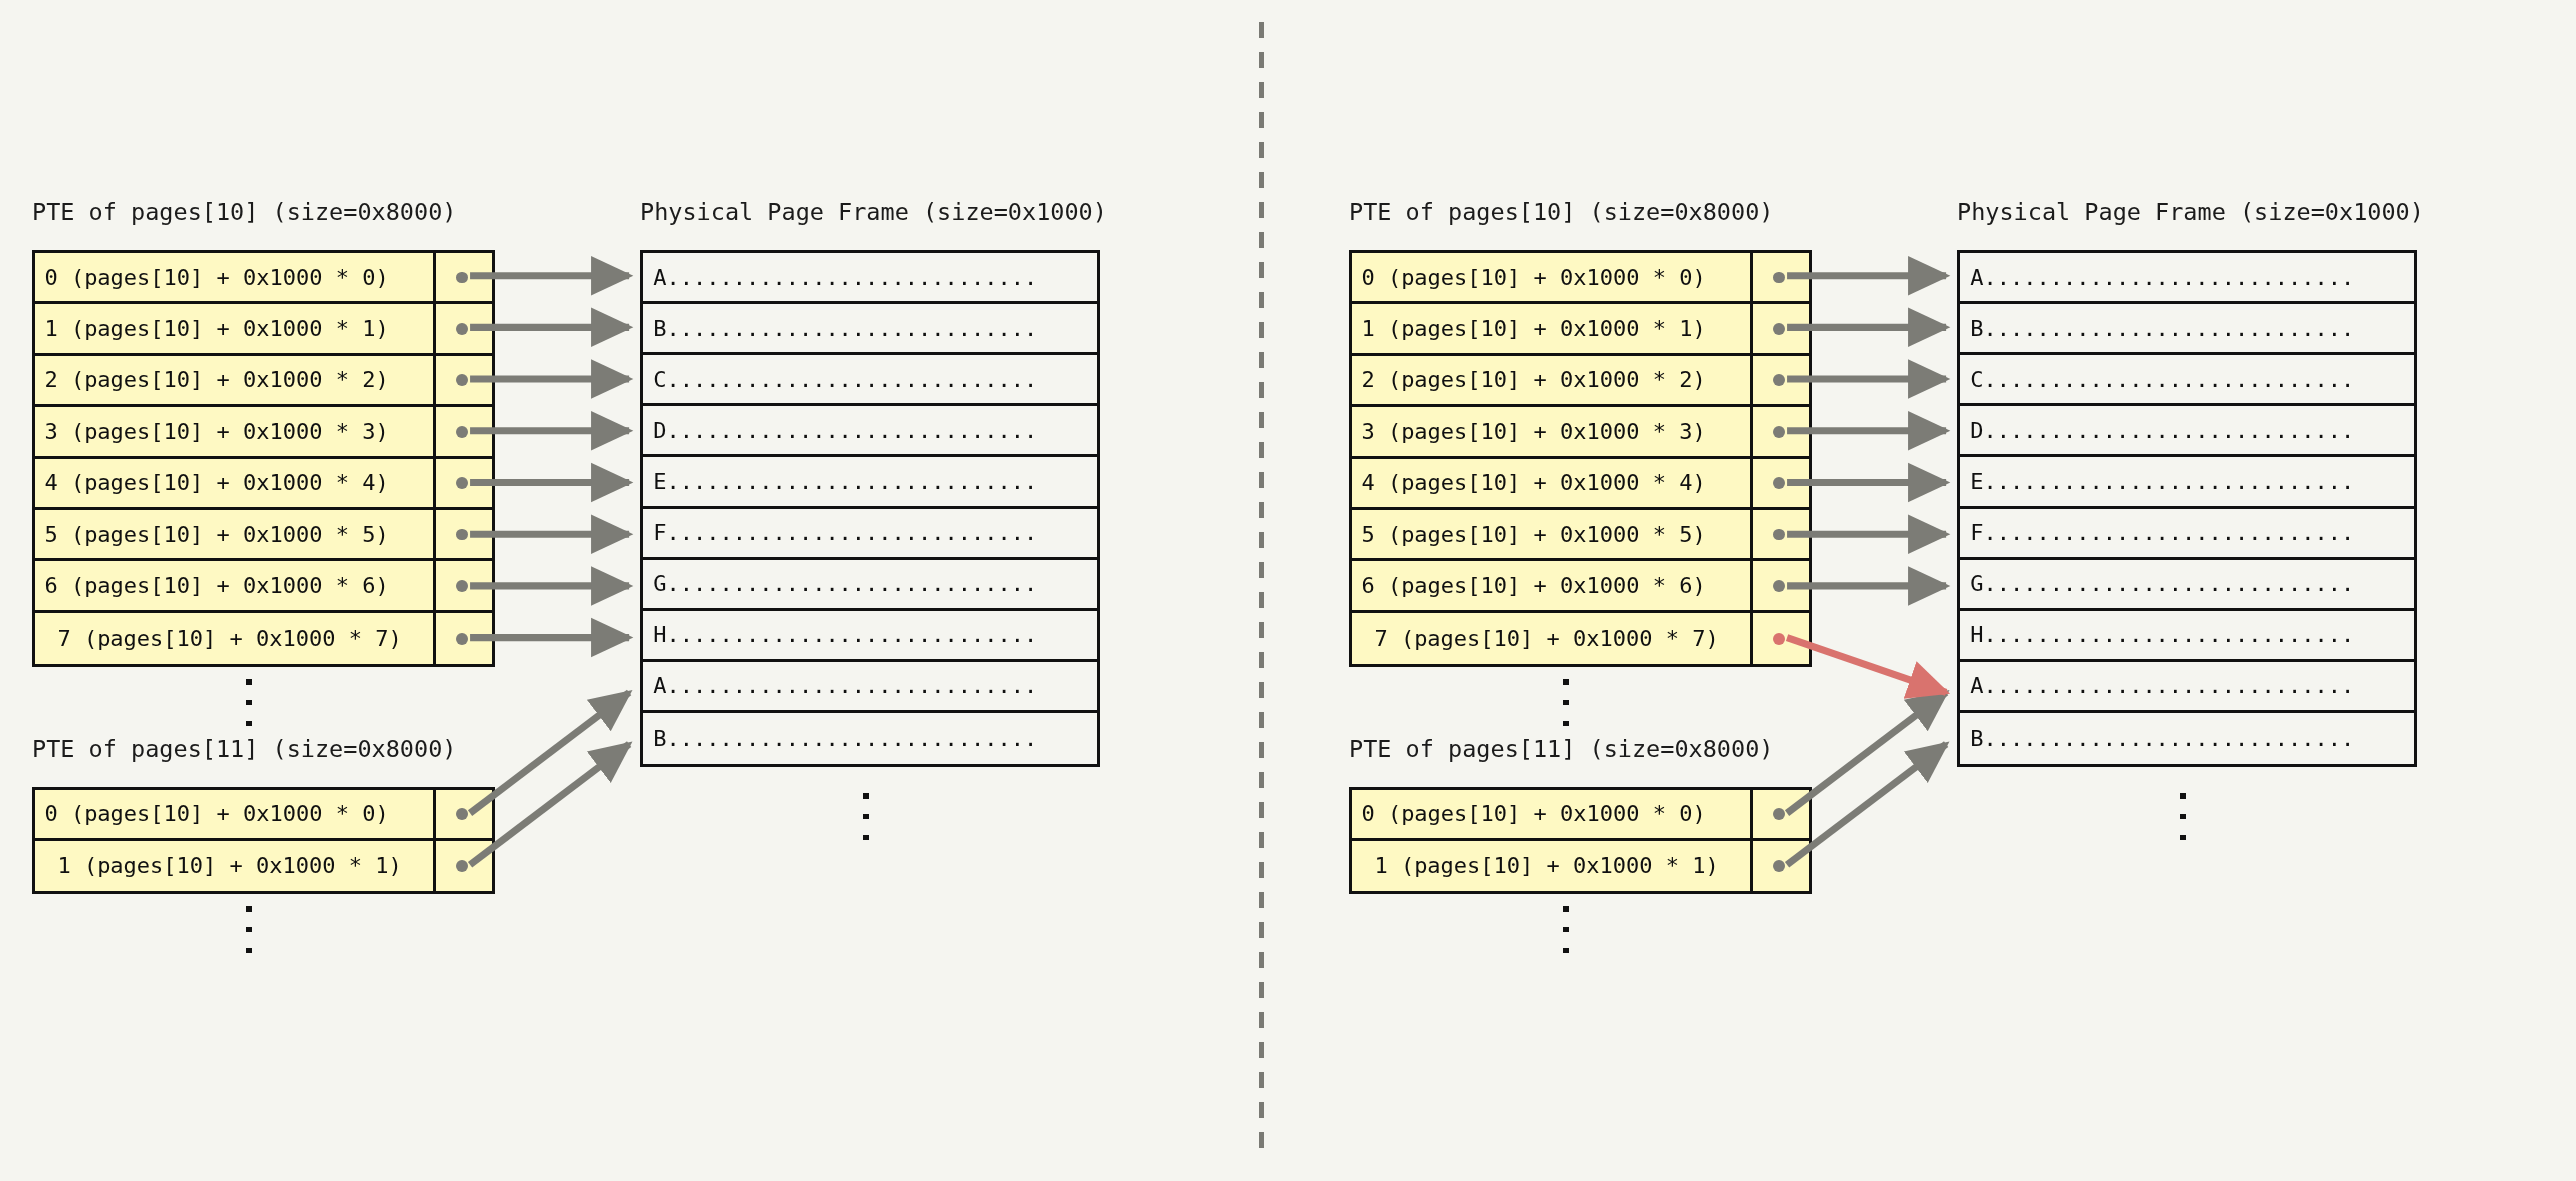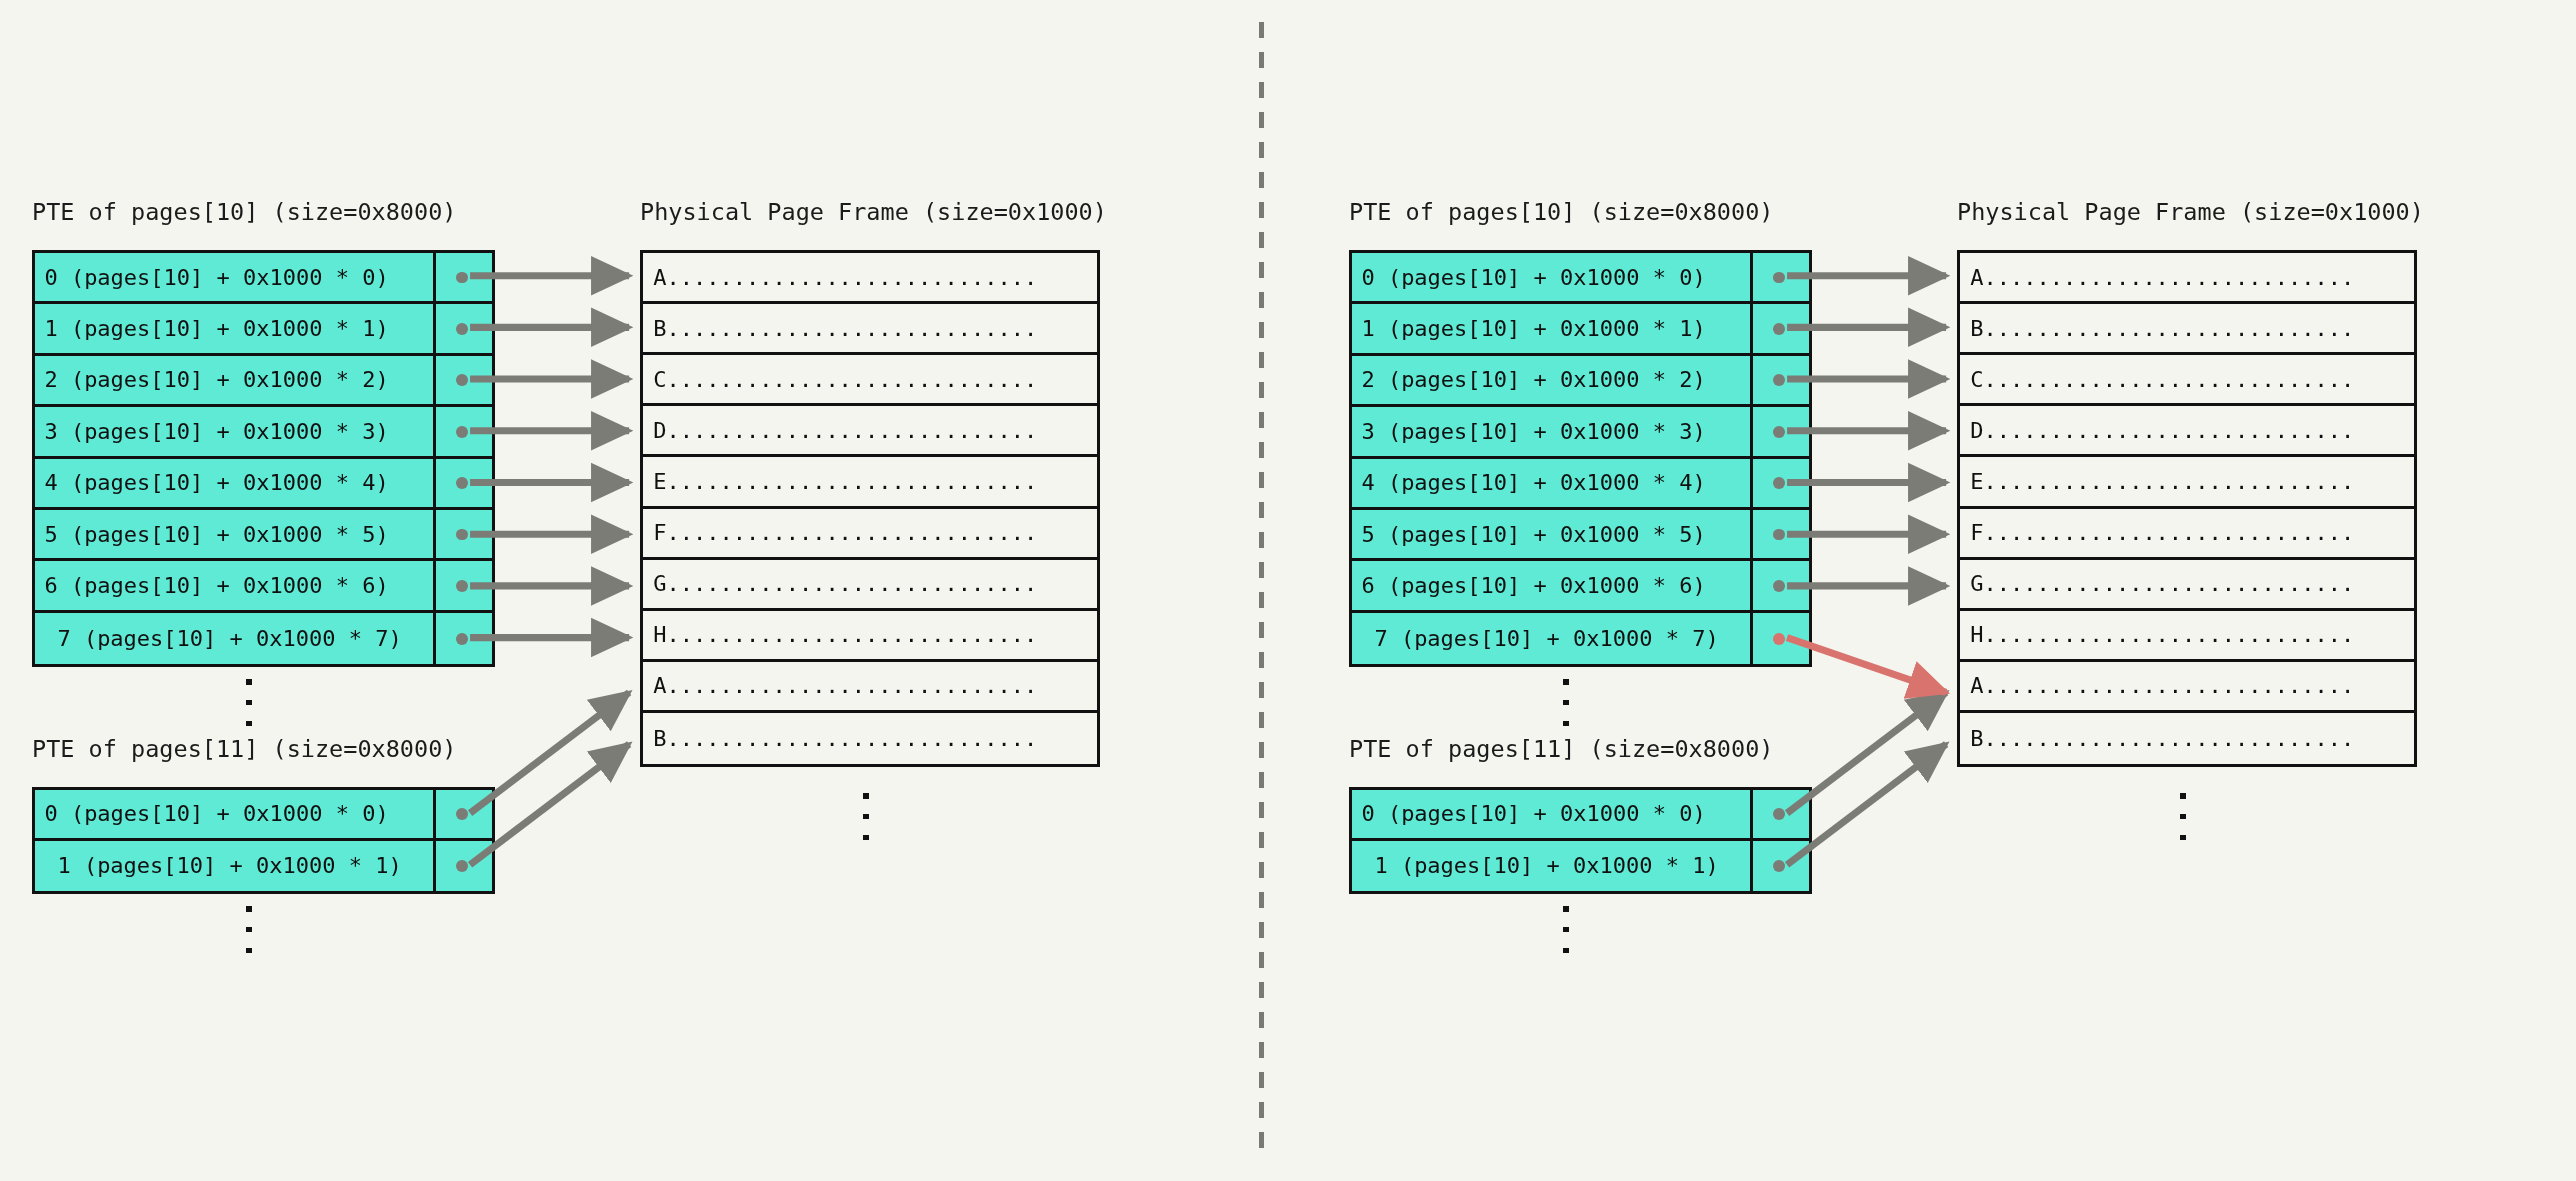--- a/index.html
+++ b/index.html
@@ -46,21 +46,21 @@
     color: #1b1b1b;
     white-space: pre;
     letter-spacing: 0px;
   }
 
   
   .pte-table {
     position: absolute;
     border: 3.1px solid #111111;
     box-sizing: border-box;
-    background: #5eead4;
+    background: #fef9c3;
     display: flex;
     flex-direction: column;
   }
   .pte-row {
     display: flex;
     flex-direction: row;
     height: 52px;
     box-sizing: border-box;
     border-bottom: 3.1px solid #111111;
   }

